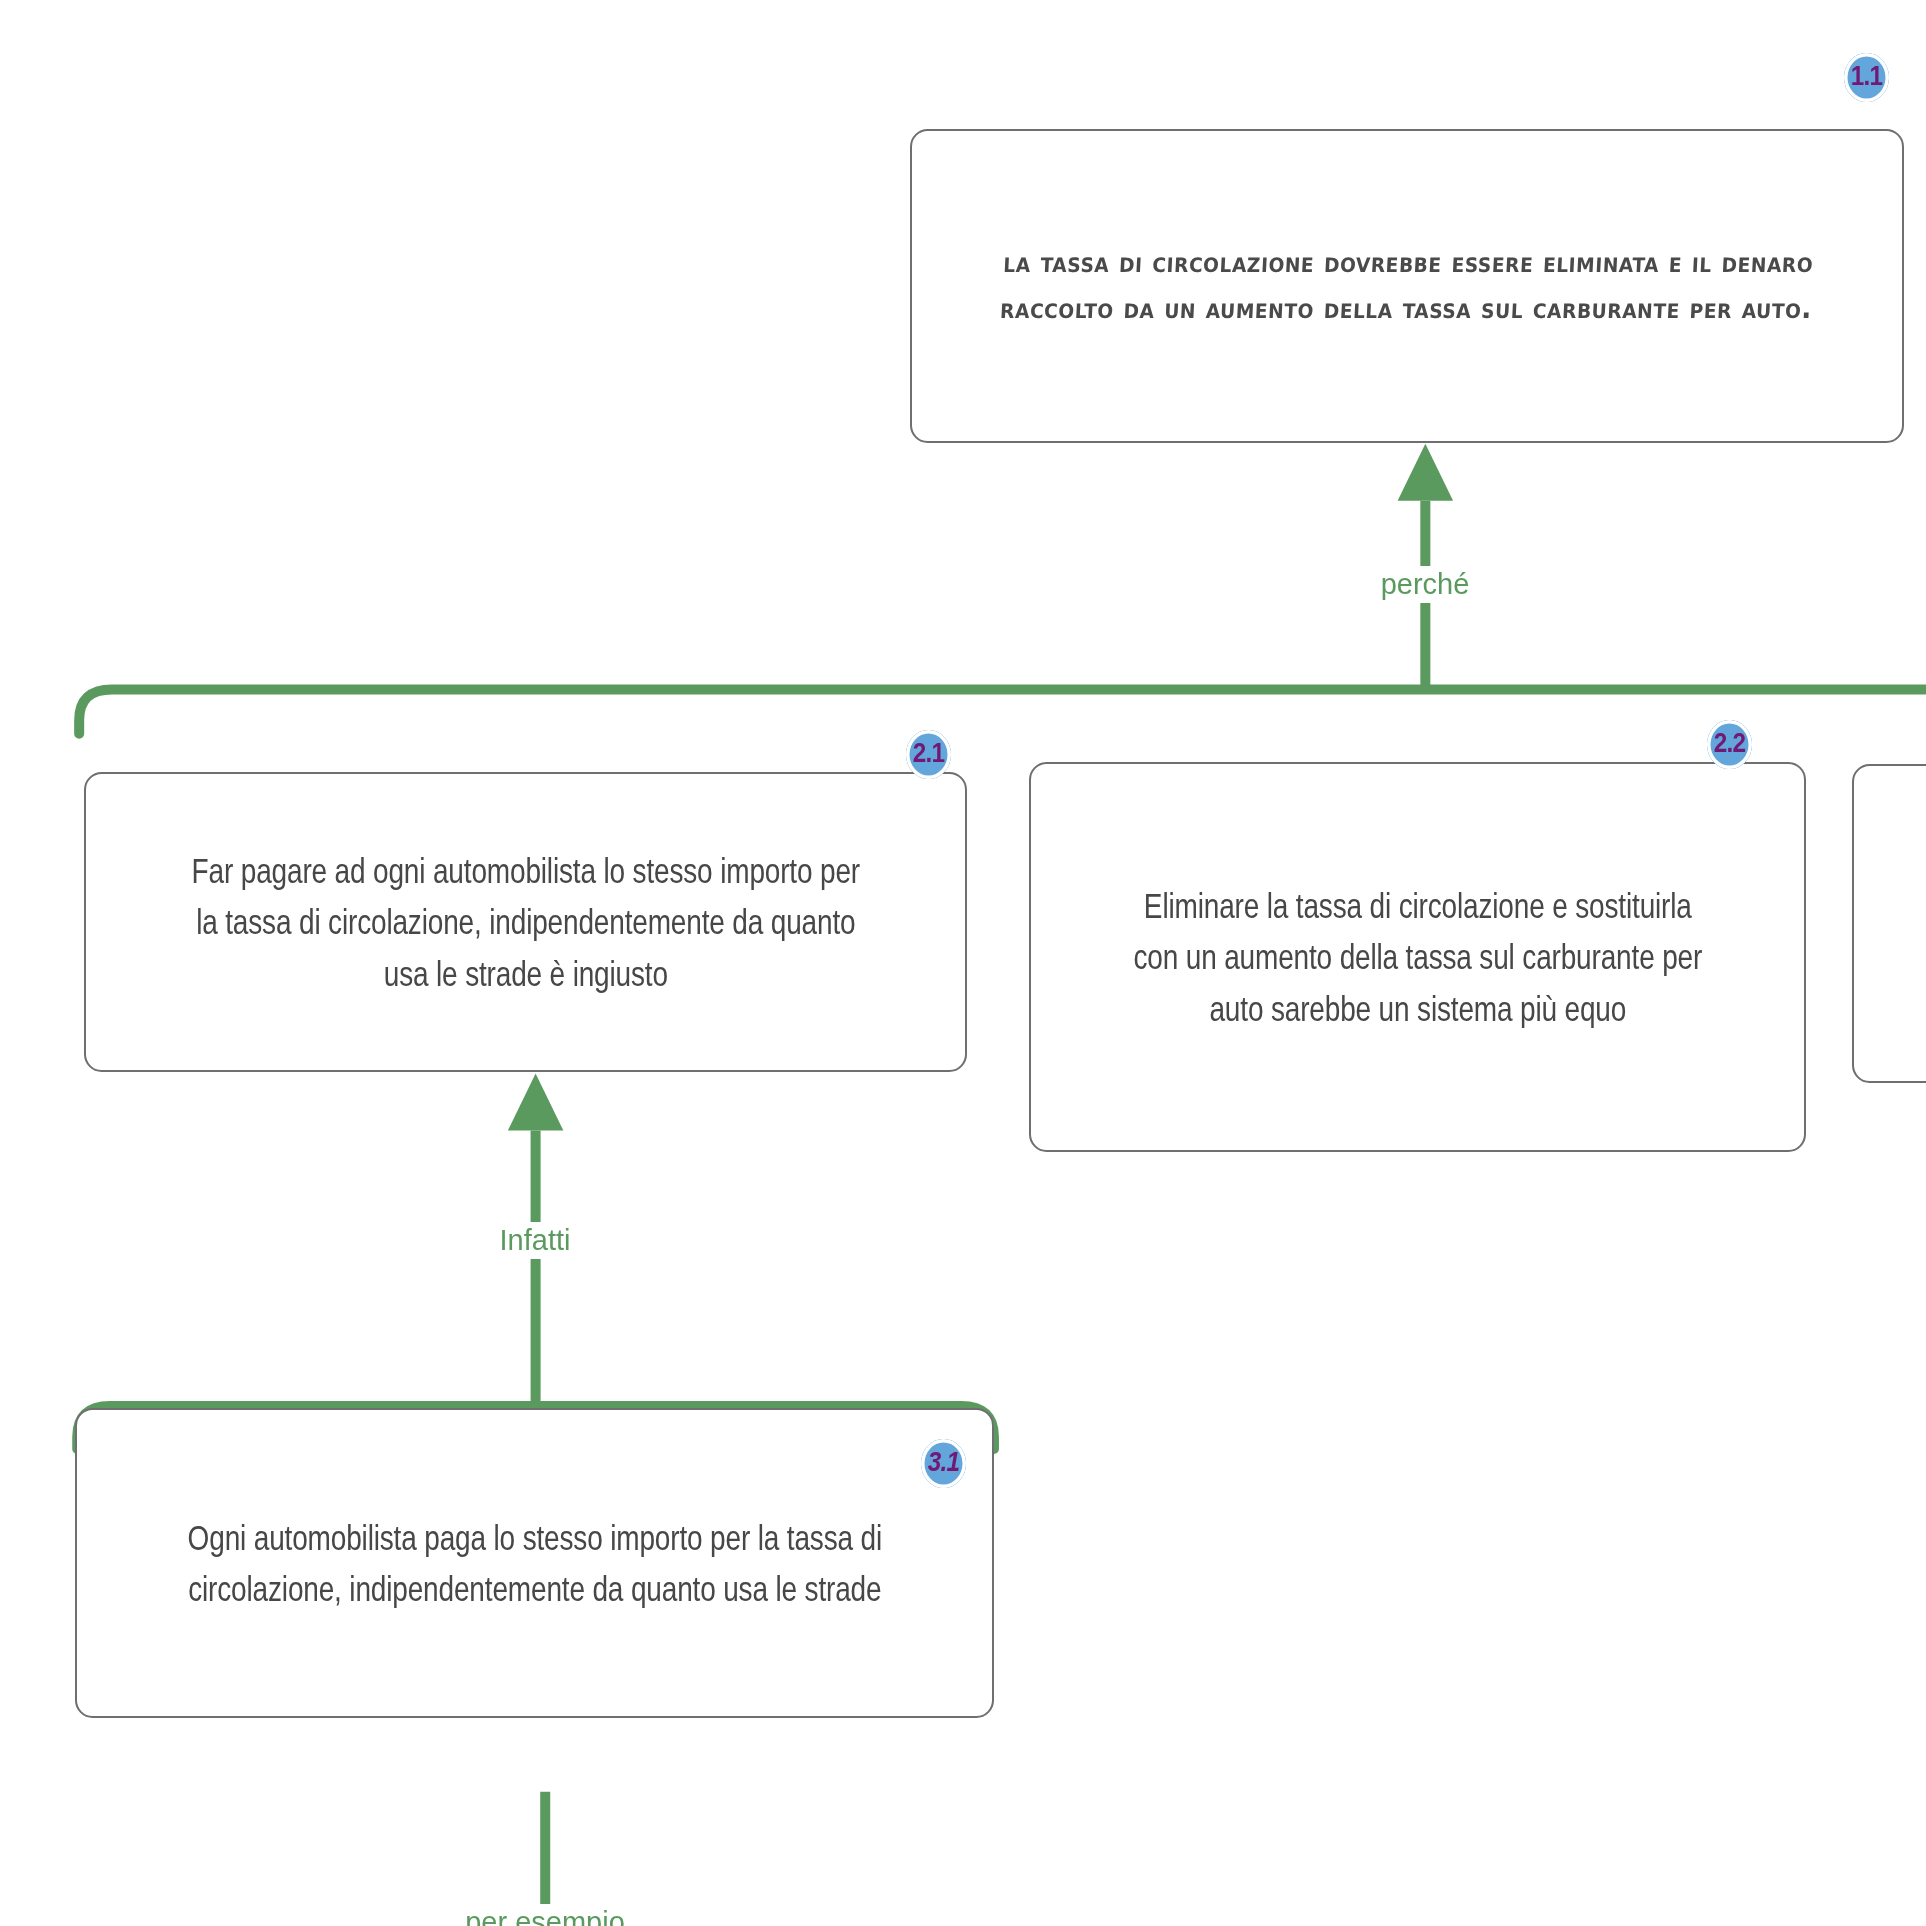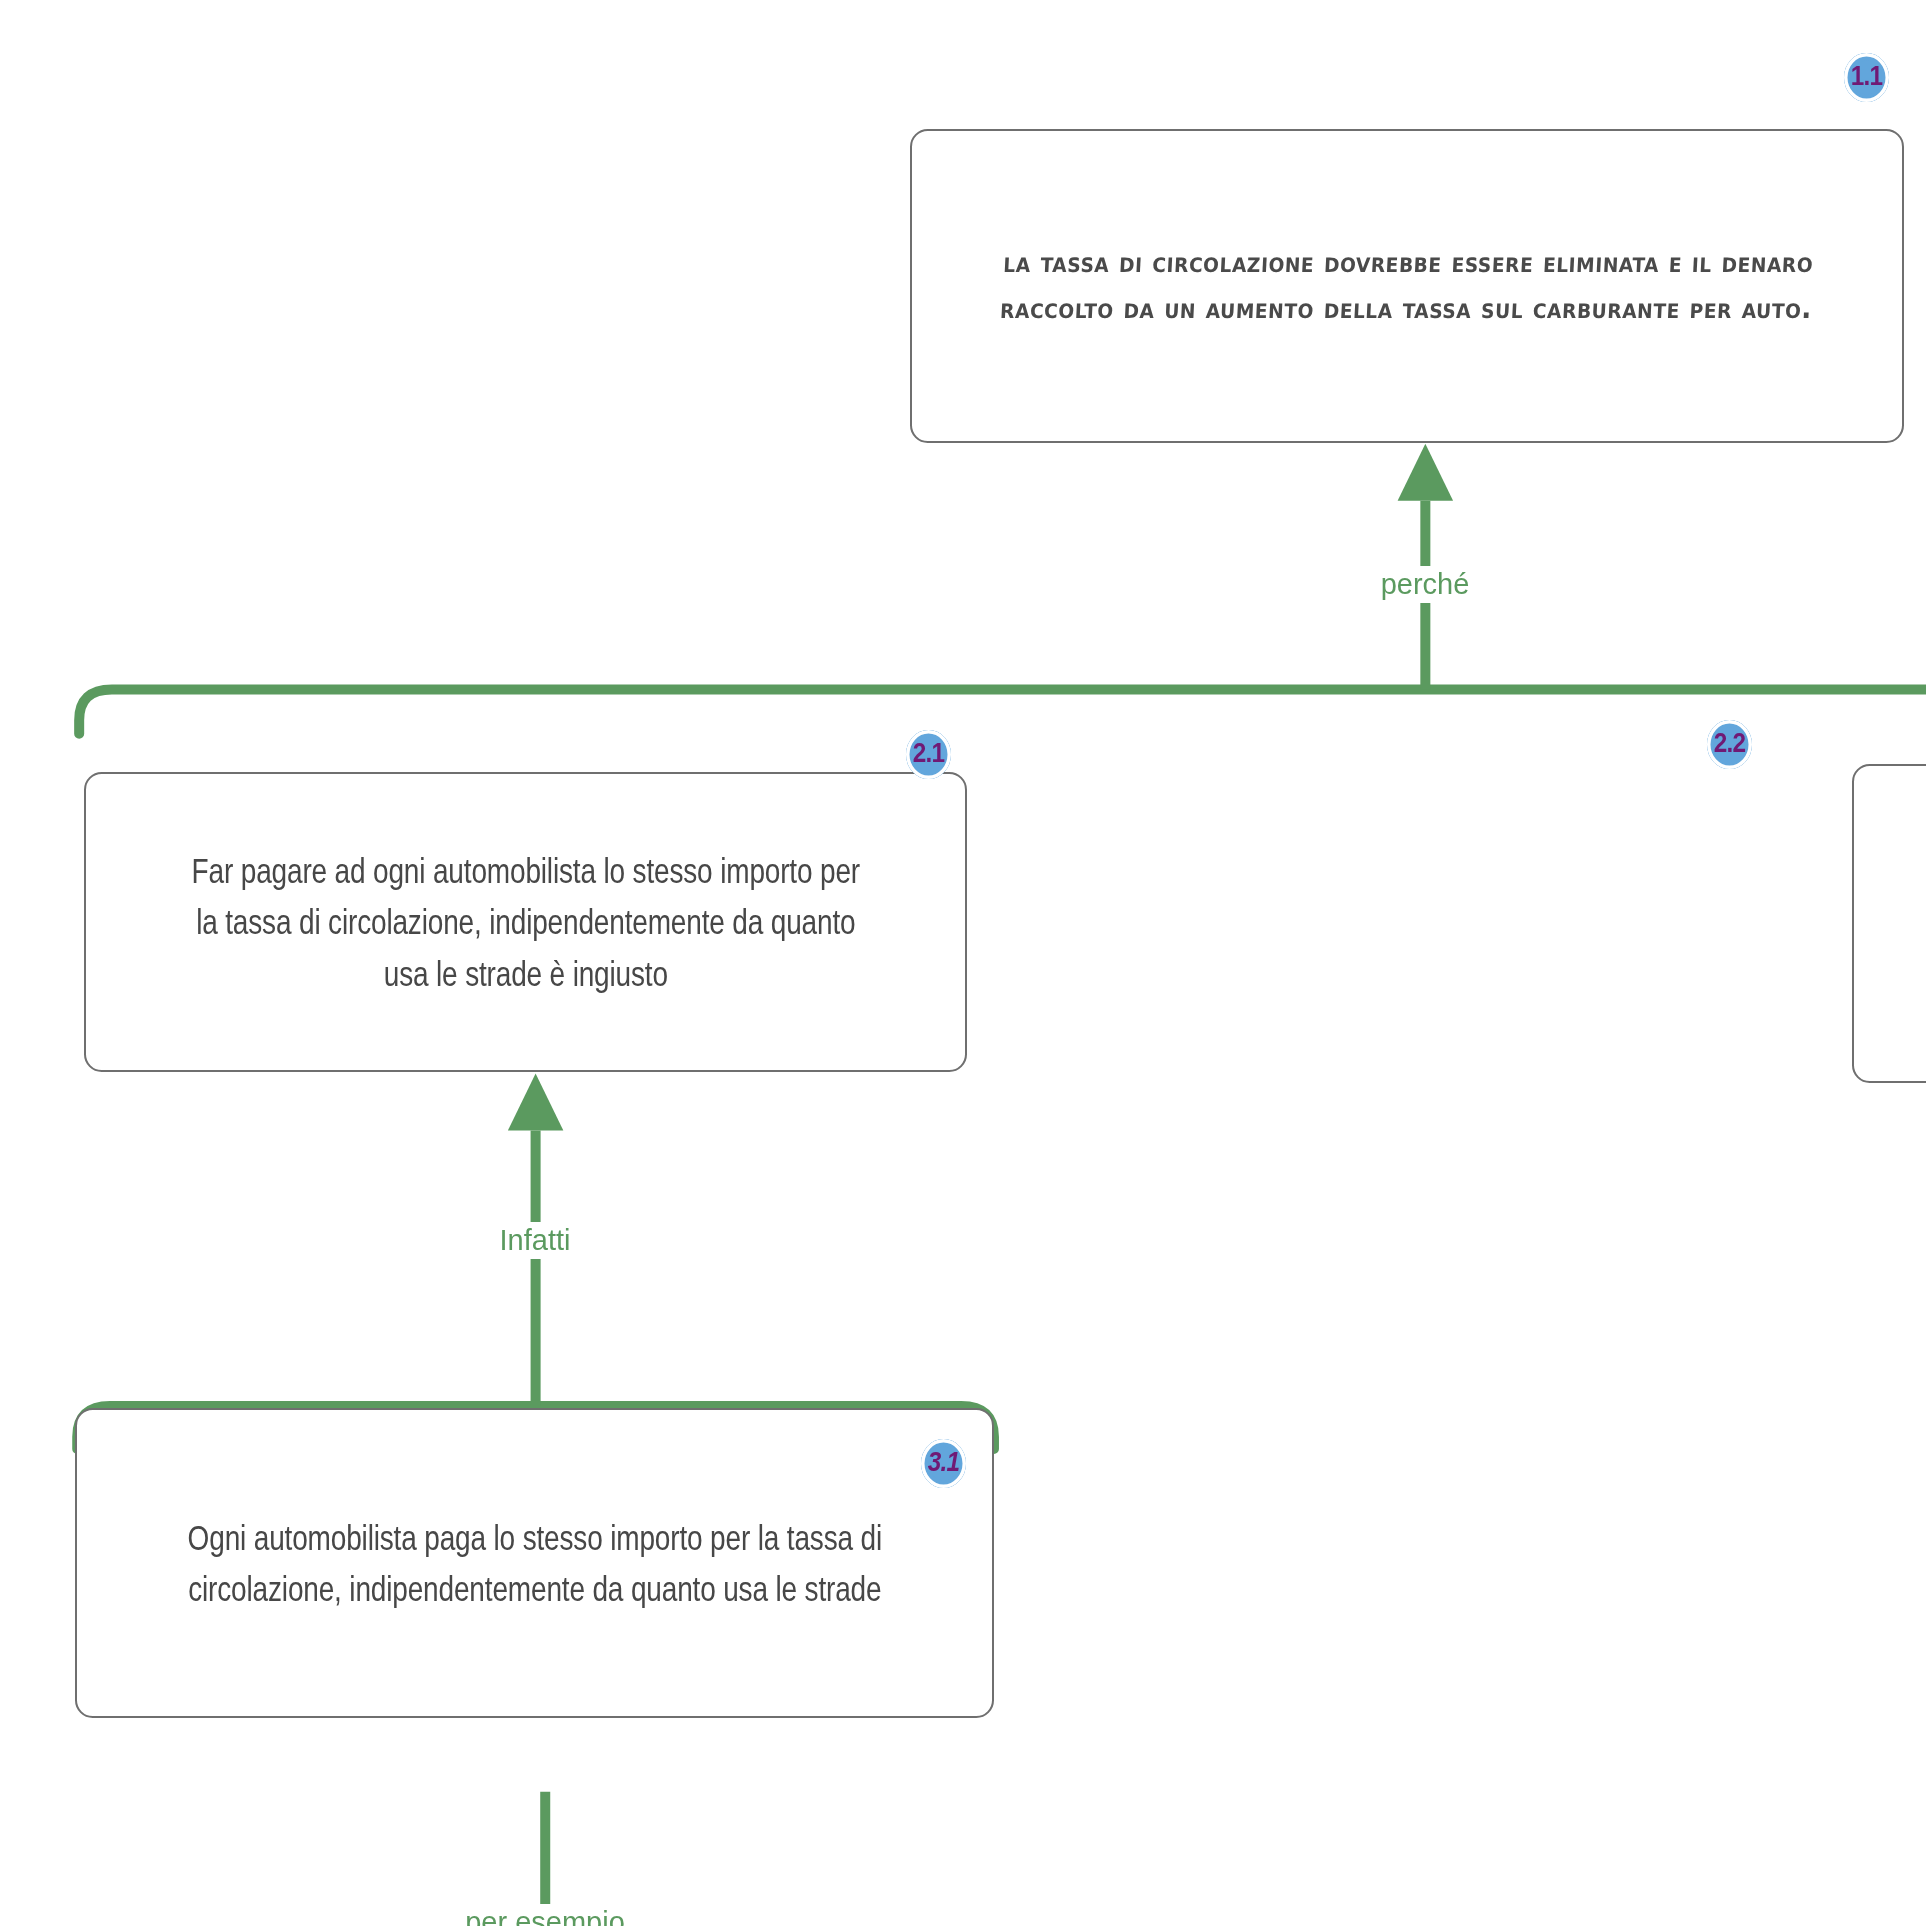--- a/index.html
+++ b/index.html
@@ -136,20 +136,23 @@
     <span>1.1</span>
   </div>
 
   <div class="node" style="left:84px; top:772px; width:883px; height:300px;justify-content:flex-end;">
     <span class="txt">Far pagare ad ogni automobilista lo stesso importo per la tassa di circolazione, indipendentemente da quanto usa le strade è ingiusto</span>
   </div>
   <div class="badge" style="left:906px; top:730px;">
     <span>2.1</span>
   </div>
 
+  <div class="node" style="left:1029px; top:762px; width:777px; height:390px;">
+    <span class="txt">Eliminare la tassa di circolazione e sostituirla con un aumento della tassa sul carburante per auto sarebbe un sistema più equo</span>
+  </div>
   <div class="badge" style="left:1707px; top:720px;text-align:right;">
     <span>2.2</span>
   </div>
 
   <div class="node" style="left:1852px; top:764px; width:881px; height:319px;">
     
   </div>
 
   <div class="node" style="left:75px; top:1408px; width:919px; height:310px;">
     <span class="txt">Ogni automobilista paga lo stesso importo per la tassa di circolazione, indipendentemente da quanto usa le strade</span>

